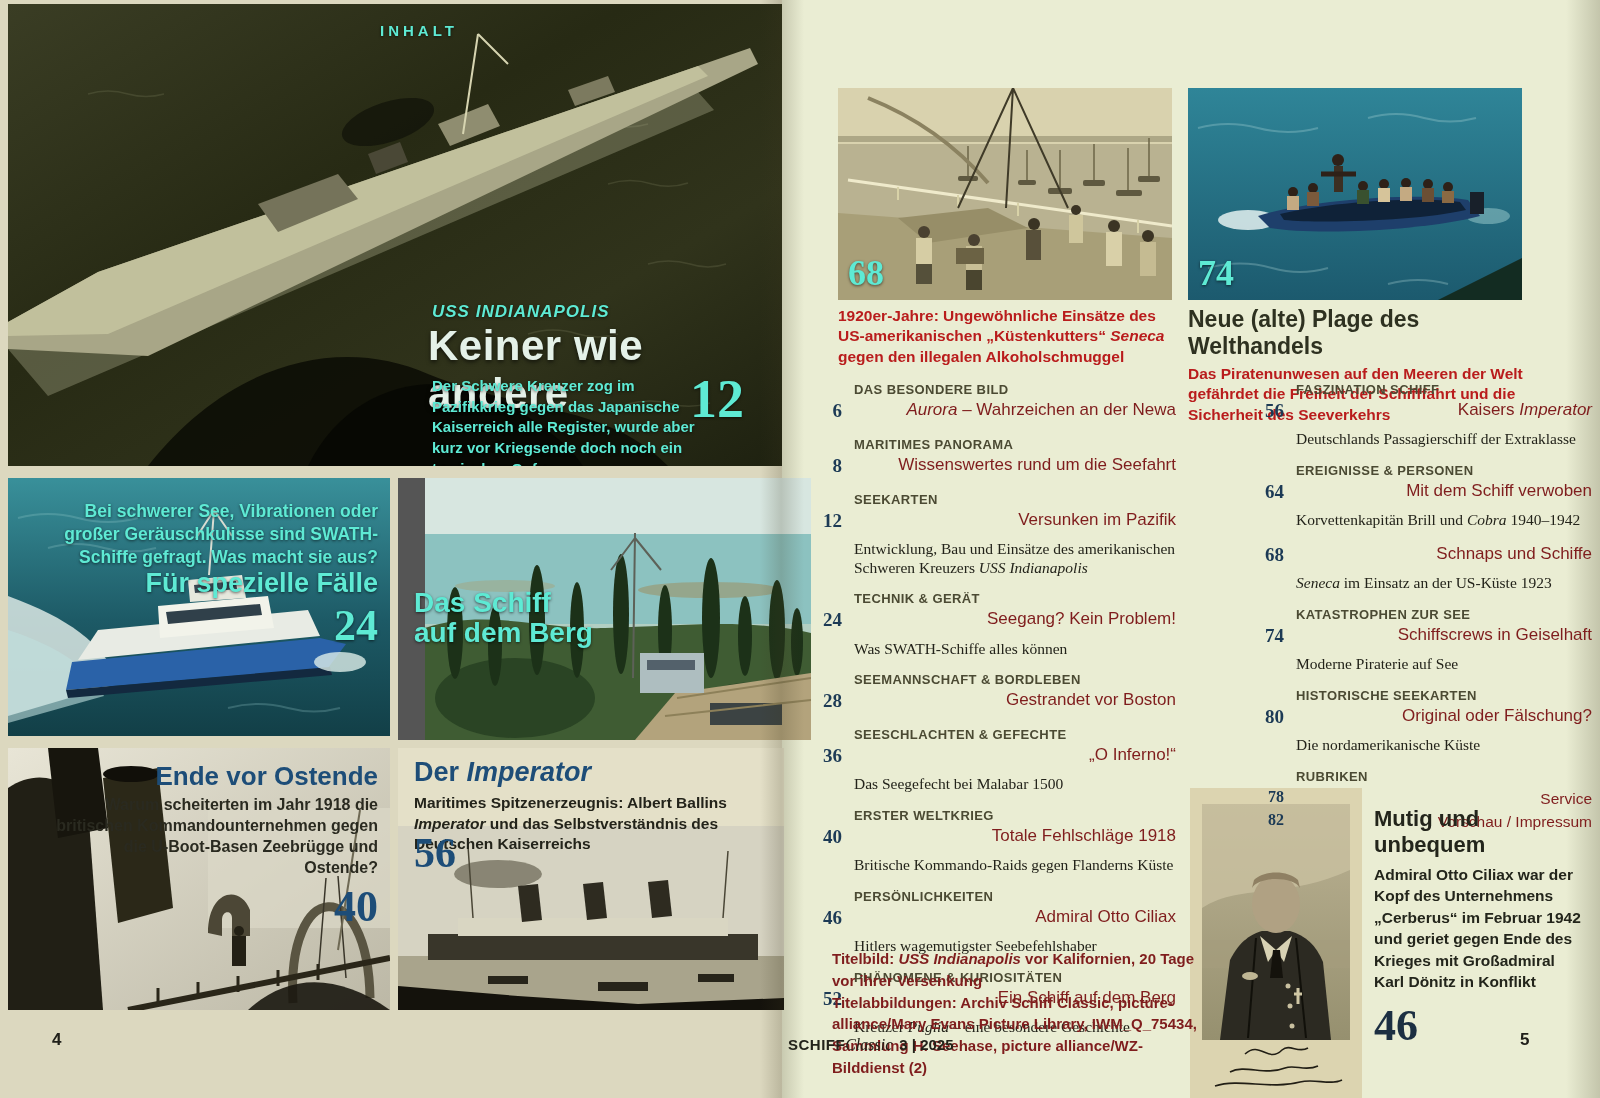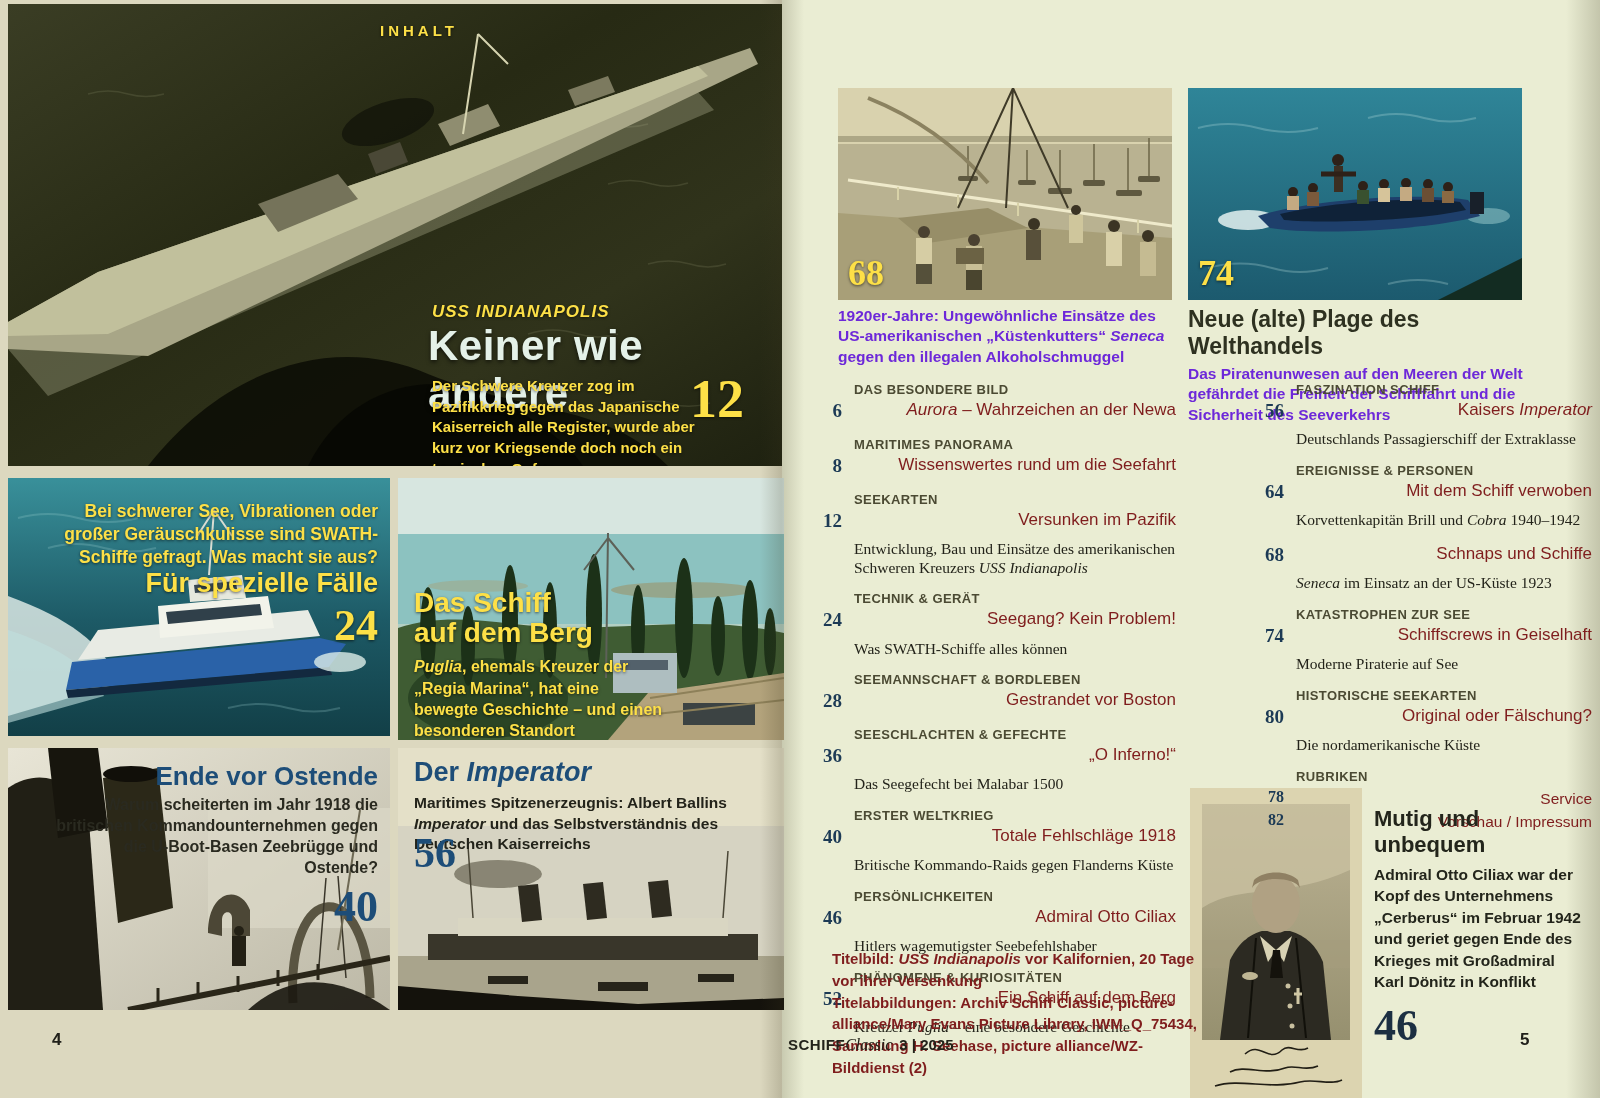--- a/index.html
+++ b/index.html
@@ -15,41 +15,41 @@
   #right-page{left:782px;width:818px;background:#eaedd3;}
   #gutter{position:absolute;left:760px;top:0;width:44px;height:1098px;
     background:linear-gradient(to right,rgba(60,55,30,0),rgba(60,55,30,.20) 48%,rgba(60,55,30,0));pointer-events:none;}
   #right-vignette{position:absolute;left:1566px;top:0;width:34px;height:1098px;
     background:linear-gradient(to right,rgba(60,55,30,0),rgba(60,55,30,.22));pointer-events:none;}
 
   .photo{position:absolute;overflow:hidden;background:#555;}
   .photo svg{display:block;width:100%;height:100%;}
 
   .ov{position:absolute;z-index:3;}
-  .wt{color:#fde047;text-shadow:0 1px 3px rgba(0,0,0,.6);}
+  .wt{color:#5eead4;text-shadow:0 1px 3px rgba(0,0,0,.6);}
   .serifnum{font-family:"Liberation Serif","DejaVu Serif",serif;font-weight:700;}
   .it{font-style:italic;}
 
   
   .inhalt{font-size:15px;font-weight:700;letter-spacing:4px;}
   .kicker{font-size:17px;font-weight:700;font-style:italic;letter-spacing:1px;}
   .headline{font-size:42px;font-weight:700;color:#e4f1e8;letter-spacing:.5px;text-shadow:0 2px 4px rgba(0,0,0,.6);}
   .cover-dek{width:272px;font-size:15px;font-weight:700;line-height:1.38;}
   .cover-num{font-size:54px;line-height:1;}
 
   
   .feat-title{font-size:27px;font-weight:700;line-height:1.08;}
   .feat-dek{font-size:16.5px;font-weight:700;line-height:1.32;margin-top:6px;}
   .feat-num{font-size:44px;line-height:1;margin-top:6px;}
   .blue{color:#1d4d78;text-shadow:none;}
   .dark-dek{color:#2a2a20;text-shadow:none;}
 
   
   .sec-title{font-size:23px;font-weight:700;color:#2e3120;margin-bottom:4px;}
-  .sec-dek{font-size:15.5px;font-weight:600;color:#6d28d9;line-height:1.32;}
+  .sec-dek{font-size:15.5px;font-weight:600;color:#b91c1c;line-height:1.32;}
 
   
   .toc-col{position:absolute;z-index:3;}
   .toc-entry .cat{font-size:13px;font-weight:700;color:#4b4a33;letter-spacing:.4px;margin:14px 0 3px 56px;}
   .toc-entry:first-child .cat{margin-top:0;}
   .cat:empty{display:none;}
   .toc-entry.gap{margin-top:14px;}
   .row{display:flex;align-items:flex-start;}
   .num{width:44px;padding-right:12px;text-align:right;flex:none;
        font-family:"Liberation Serif","DejaVu Serif",serif;font-weight:700;font-size:19px;color:#1c3a55;line-height:1.2;}
@@ -148,21 +148,21 @@
       <path d="M206 32 L201 97 M206 32 L188 60 M206 32 L224 58" stroke="#d9dcd2" stroke-width="2" fill="none"></path>
       <ellipse cx="332" cy="184" rx="26" ry="10" fill="#ddeee9" opacity=".8"></ellipse>
     </svg>
     <div class="ov" style="right:12px;top:16px;width:330px;text-align:right;">
       <div class="wt feat-dek" style="font-size:17.5px;">Bei schwerer See, Vibrationen oder großer Geräuschkulisse sind SWATH-Schiffe gefragt. Was macht sie aus?</div>
       <div class="wt feat-title">Für spezielle Fälle</div>
       <div class="wt serifnum feat-num">24</div>
     </div>
   </div>
 
-  <div class="photo" style="left:398px;top:478px;width:386px;height:262px;">
+  <div class="photo" style="left:398px;top:478px;width:386px;height:262px;padding-left:27px;">
     <svg viewBox="0 0 386 262">
       <rect width="386" height="70" fill="#d7e6e0"></rect>
       <rect y="56" width="386" height="100" fill="#8cc2c0"></rect>
       <ellipse cx="285" cy="112" rx="72" ry="8" fill="#97a183" opacity=".85"></ellipse>
       <ellipse cx="80" cy="108" rx="50" ry="6" fill="#a0a888" opacity=".6"></ellipse>
       <rect y="146" width="386" height="12" fill="#c2d4c4" opacity=".7"></rect>
       <path d="M0 150 C 60 130 120 152 180 150 C 260 148 320 140 386 155 L386 262 L0 262 Z" fill="#3f5c33"></path>
       <ellipse cx="90" cy="220" rx="80" ry="40" fill="#2a4424"></ellipse>
       <ellipse cx="330" cy="240" rx="70" ry="36" fill="#2a4424"></ellipse>
       <g fill="#1c3118">
@@ -182,21 +182,20 @@
       <rect x="215" y="175" width="64" height="40" fill="#aebec0"></rect>
       <rect x="222" y="182" width="48" height="10" fill="#53616b"></rect>
       <rect x="285" y="225" width="72" height="22" fill="#27323a" opacity=".85"></rect>
       <path d="M252 220 L386 200 M240 238 L386 222" stroke="#8d8059" stroke-width="2"></path>
     </svg>
     <div class="ov" style="left:16px;top:110px;width:250px;">
       <div class="wt feat-title" style="font-size:28px;">
         <span>Das Schiff</span><br>
         <span>auf dem Berg</span>
       </div>
-      <div class="wt feat-dek" style="font-size:16px;margin-top:8px;"><span class="it">Puglia</span><span>, ehemals Kreuzer der „Regia Marina“, hat eine bewegte Geschichte – und einen besonderen Standort</span></div>
 
     </div>
   </div>
 
   <div class="photo" style="left:8px;top:748px;width:382px;height:262px;">
     <svg viewBox="0 0 382 262">
       <defs>
         <linearGradient id="bw1" x1="0" y1="0" x2="1" y2="1">
           <stop offset="0" stop-color="#e8e5d6"></stop>
             <stop offset="1" stop-color="#bcb8a6"></stop>

